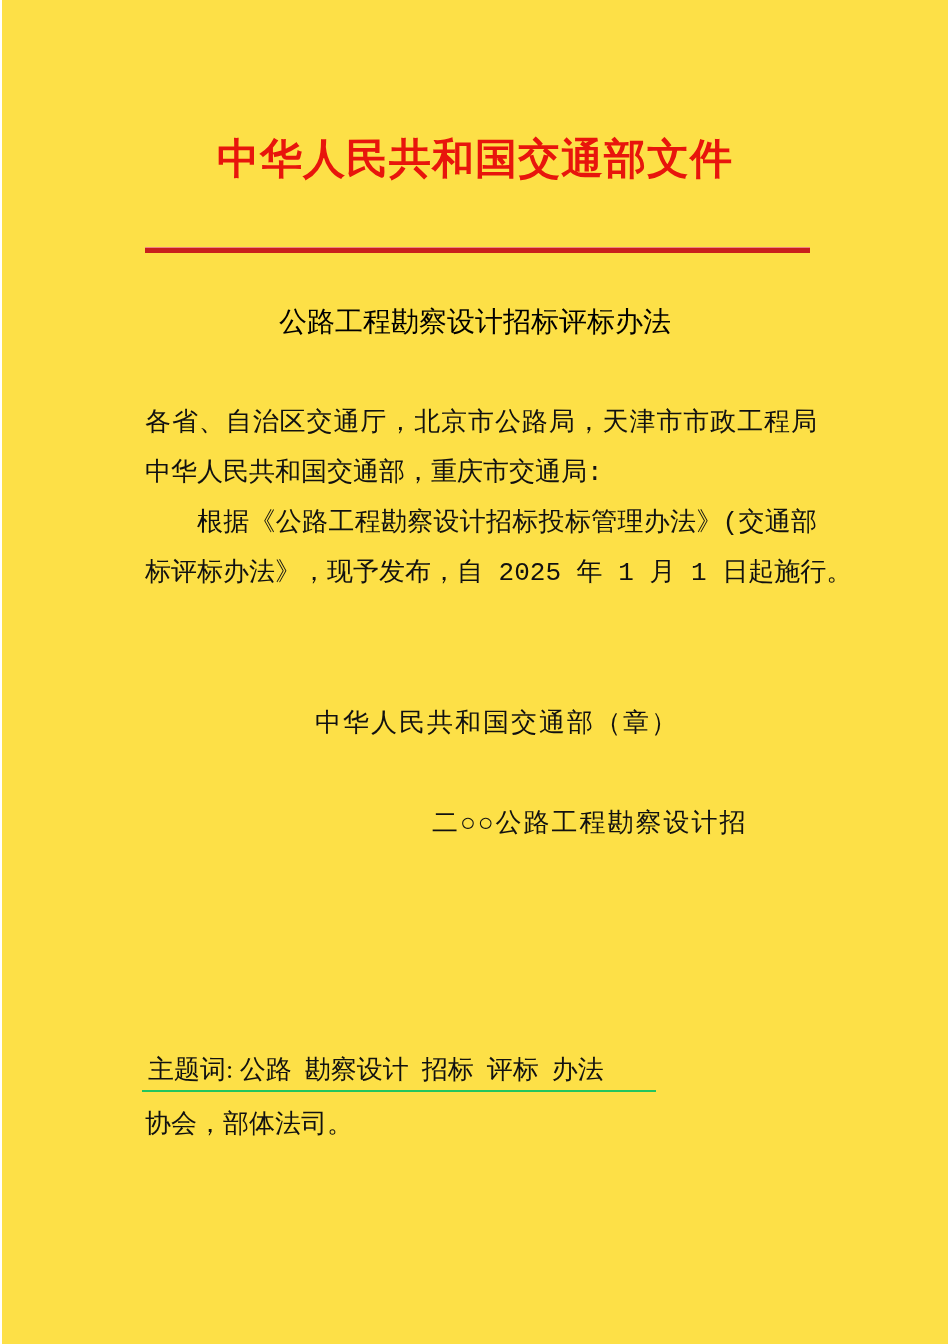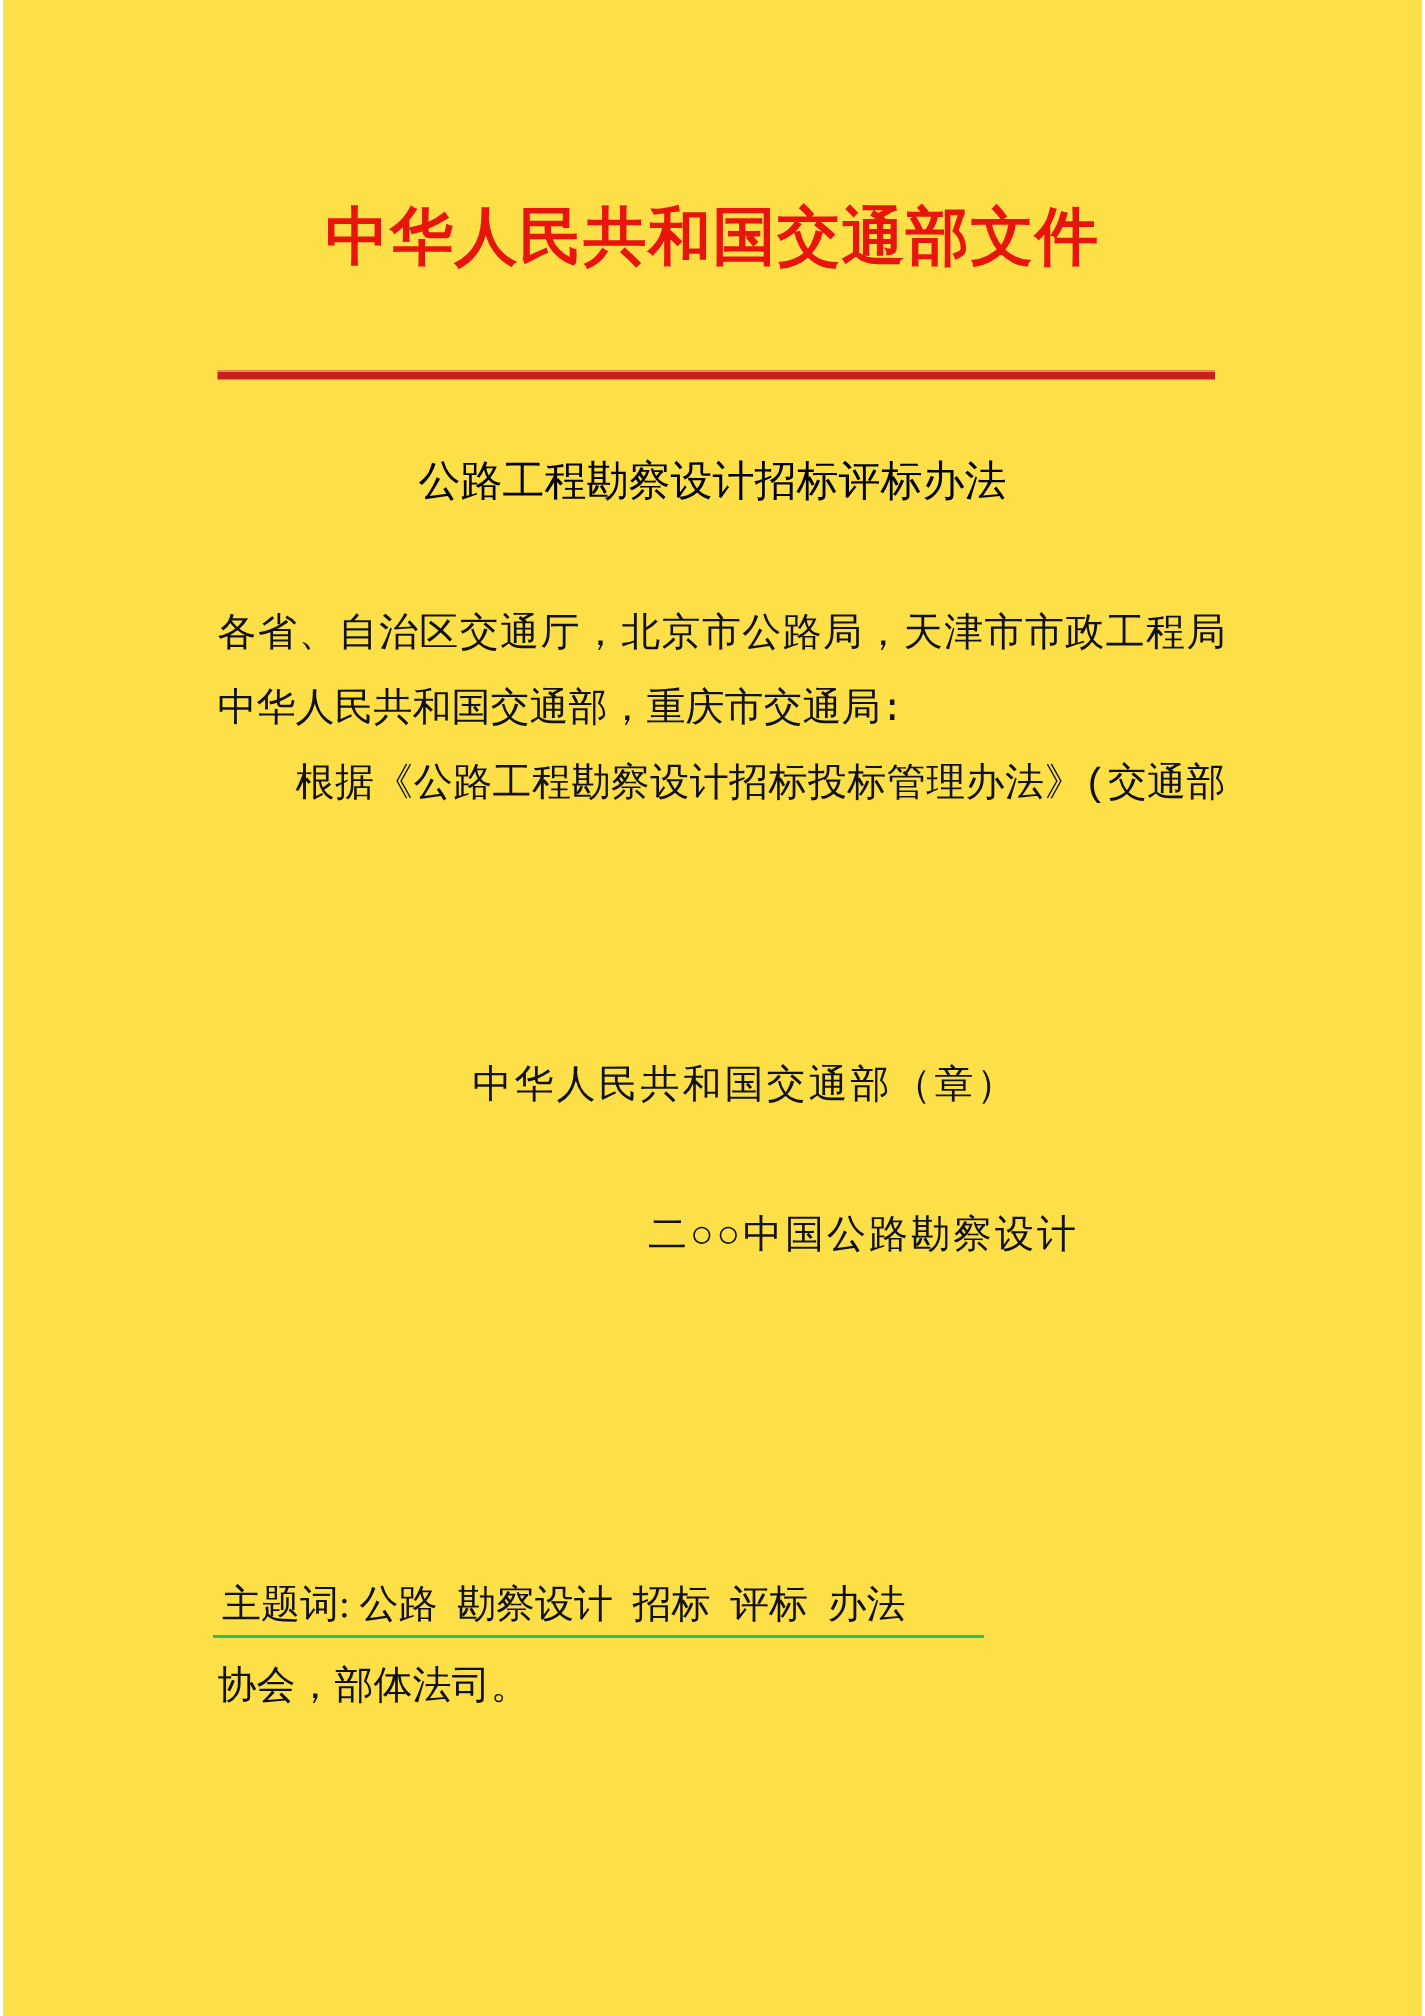--- a/index.html
+++ b/index.html
@@ -134,25 +134,26 @@
 
 
   <div class="red-rule"></div>
 
   <div class="doc-title">公路工程勘察设计招标评标办法</div>
 
   <div class="body-block">
     <div class="line jf">各省、自治区交通厅，北京市公路局，天津市市政工程局</div>
     <div class="line">中华人民共和国交通部，重庆市交通局:</div>
     <div class="line jf indent">根据《公路工程勘察设计招标投标管理办法》(交通部</div>
+    <div class="line">标评标办法》，现予发布，自 2025 年 1 月 1 日起施行。</div>
   </div>
 
   <div class="signature">中华人民共和国交通部（章）</div>
 
-  <div class="date-line">二○○中国公路勘察设计</div>
+  <div class="date-line">二○○公路工程勘察设计招</div>
 
   <div class="subject-row">
     <span class="underlined">主题词: 公路  勘察设计  招标  评标  办法</span>
   </div>
 
   <div class="cc-block">
     <div class="line">协会，部体法司。</div>
   </div>
 
 </div>

